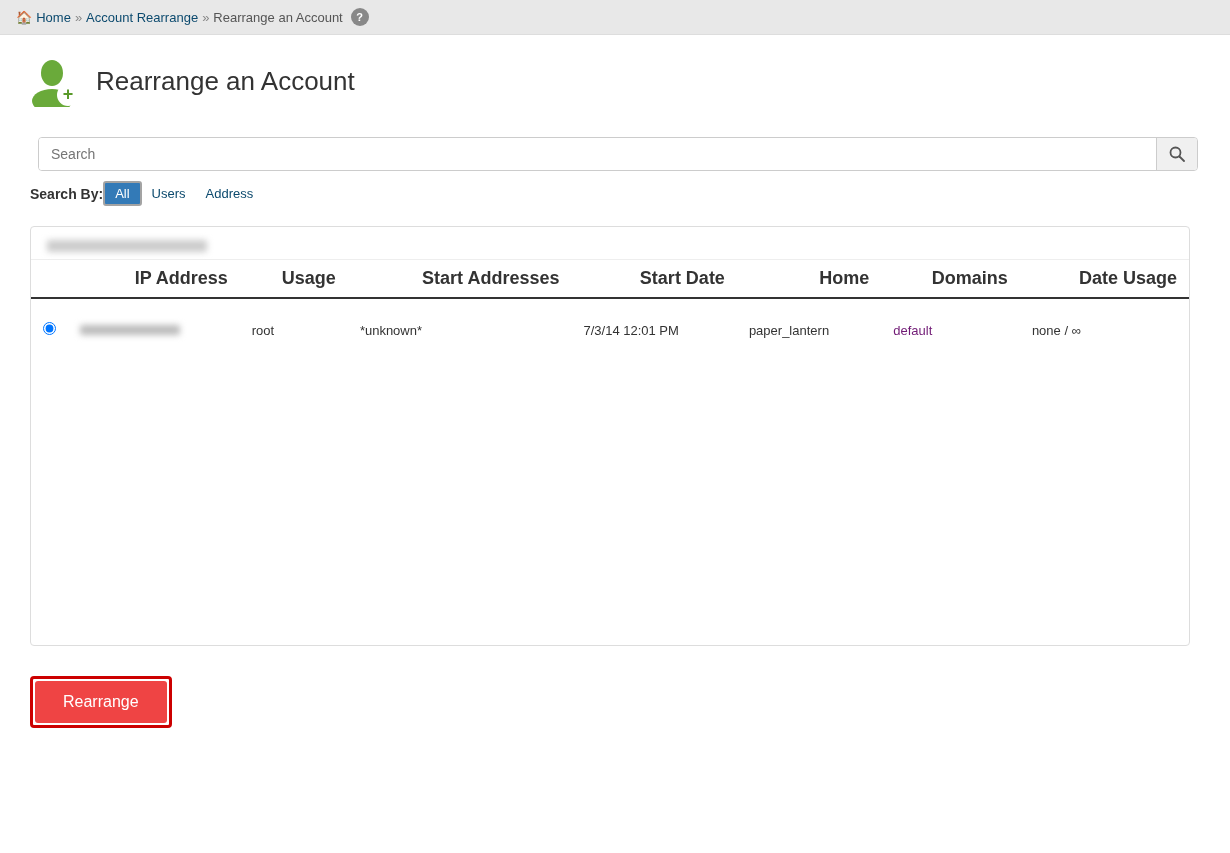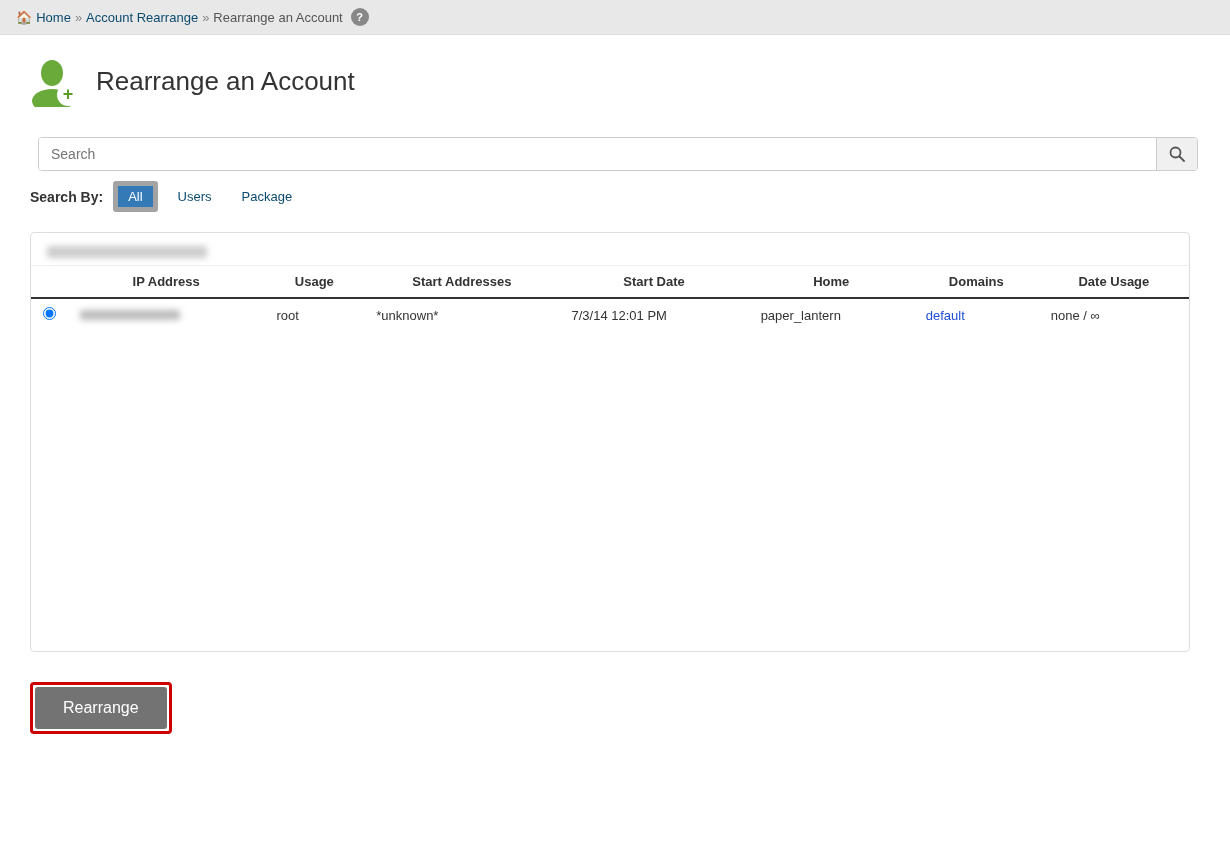--- a/index.html
+++ b/index.html
@@ -86,38 +86,37 @@
       border-left: 1px solid #ccc;
       padding: 8px 12px;
       cursor: pointer;
       display: flex;
       align-items: center;
       justify-content: center;
     }
     .search-by-row {
       display: flex;
       align-items: center;
-      gap: 10px;
       margin-top: 10px;
     }
     .search-by-label {
       font-weight: bold;
       font-size: 14px;
     }
     .filter-btn {
       padding: 3px 10px;
       border-radius: 3px;
       cursor: pointer;
       font-size: 13px;
       text-decoration: none;
     }
     .filter-btn.active {
       background: #337ab7;
       color: white;
-      border: 5px solid #a3a3a3;
+      border: 2px solid #a3a3a3;
     }
     .filter-btn.inactive {
       background: none;
       border: none;
       color: #0c4a6e;
     }
     .accounts-table-container {
       border: 1px solid #ddd;
       border-radius: 4px;
       margin-top: 20px;
@@ -141,58 +140,58 @@
       vertical-align: middle;
     }
     .accounts-table {
       width: 100%;
       border-collapse: collapse;
     }
     .accounts-table thead tr {
       border-bottom: 2px solid #333;
     }
     .accounts-table th {
-      text-align: center;
+      text-align: right;
       padding: 8px 12px;
       font-weight: bold;
-      font-size: 13px;
+      font-size: 18px;
       color: #333;
     }
     .accounts-table td {
-      padding: 8px 12px;
+      padding: 23px 12px;
       font-size: 13px;
       color: #333;
       vertical-align: middle;
     }
     .radio-col { width: 30px; }
     .ip-blurred {
       display: inline-block;
       background: #bbb;
       border-radius: 2px;
       height: 10px;
       width: 100px;
       filter: blur(3px);
     }
     .link-blue {
-      color: #1d4ed8;
+      color: #701a75;
       text-decoration: none;
       margin-top: 20px;
     }
     .bottom-actions {
       margin-top: 30px;
       max-width: 1160px;
     }
     .rearrange-btn-wrapper {
       display: inline-block;
       border: 3px solid #cc0000;
       border-radius: 4px;
       padding: 2px;
     }
     .rearrange-btn {
-      background: #737373;
+      background: #ef4444;
       color: white;
       border: none;
       padding: 12px 28px;
       font-size: 16px;
       border-radius: 3px;
       cursor: pointer;
       font-weight: normal;
     }
   </style>
 </head>
@@ -232,21 +231,21 @@
           <circle cx="6.5" cy="6.5" r="5" fill="none" stroke="#555" stroke-width="1.8"></circle>
           <line x1="10.5" y1="10.5" x2="15" y2="15" stroke="#555" stroke-width="1.8" stroke-linecap="round"></line>
         </svg>
       </button>
     </div>
 
     <div class="search-by-row">
       <span class="search-by-label">Search By:</span>
       <button class="filter-btn active">All</button>
       <a href="#" class="filter-btn inactive">Users</a>
-      <a href="#" class="filter-btn inactive">Package</a>
+      <a href="#" class="filter-btn inactive">Address</a>
     </div>
   </div>
 
   <div class="accounts-table-container">
     <div class="table-header-row">
       <span class="blurred-text">&nbsp;</span>
     </div>
     <table class="accounts-table">
       <thead>
         <tr>

